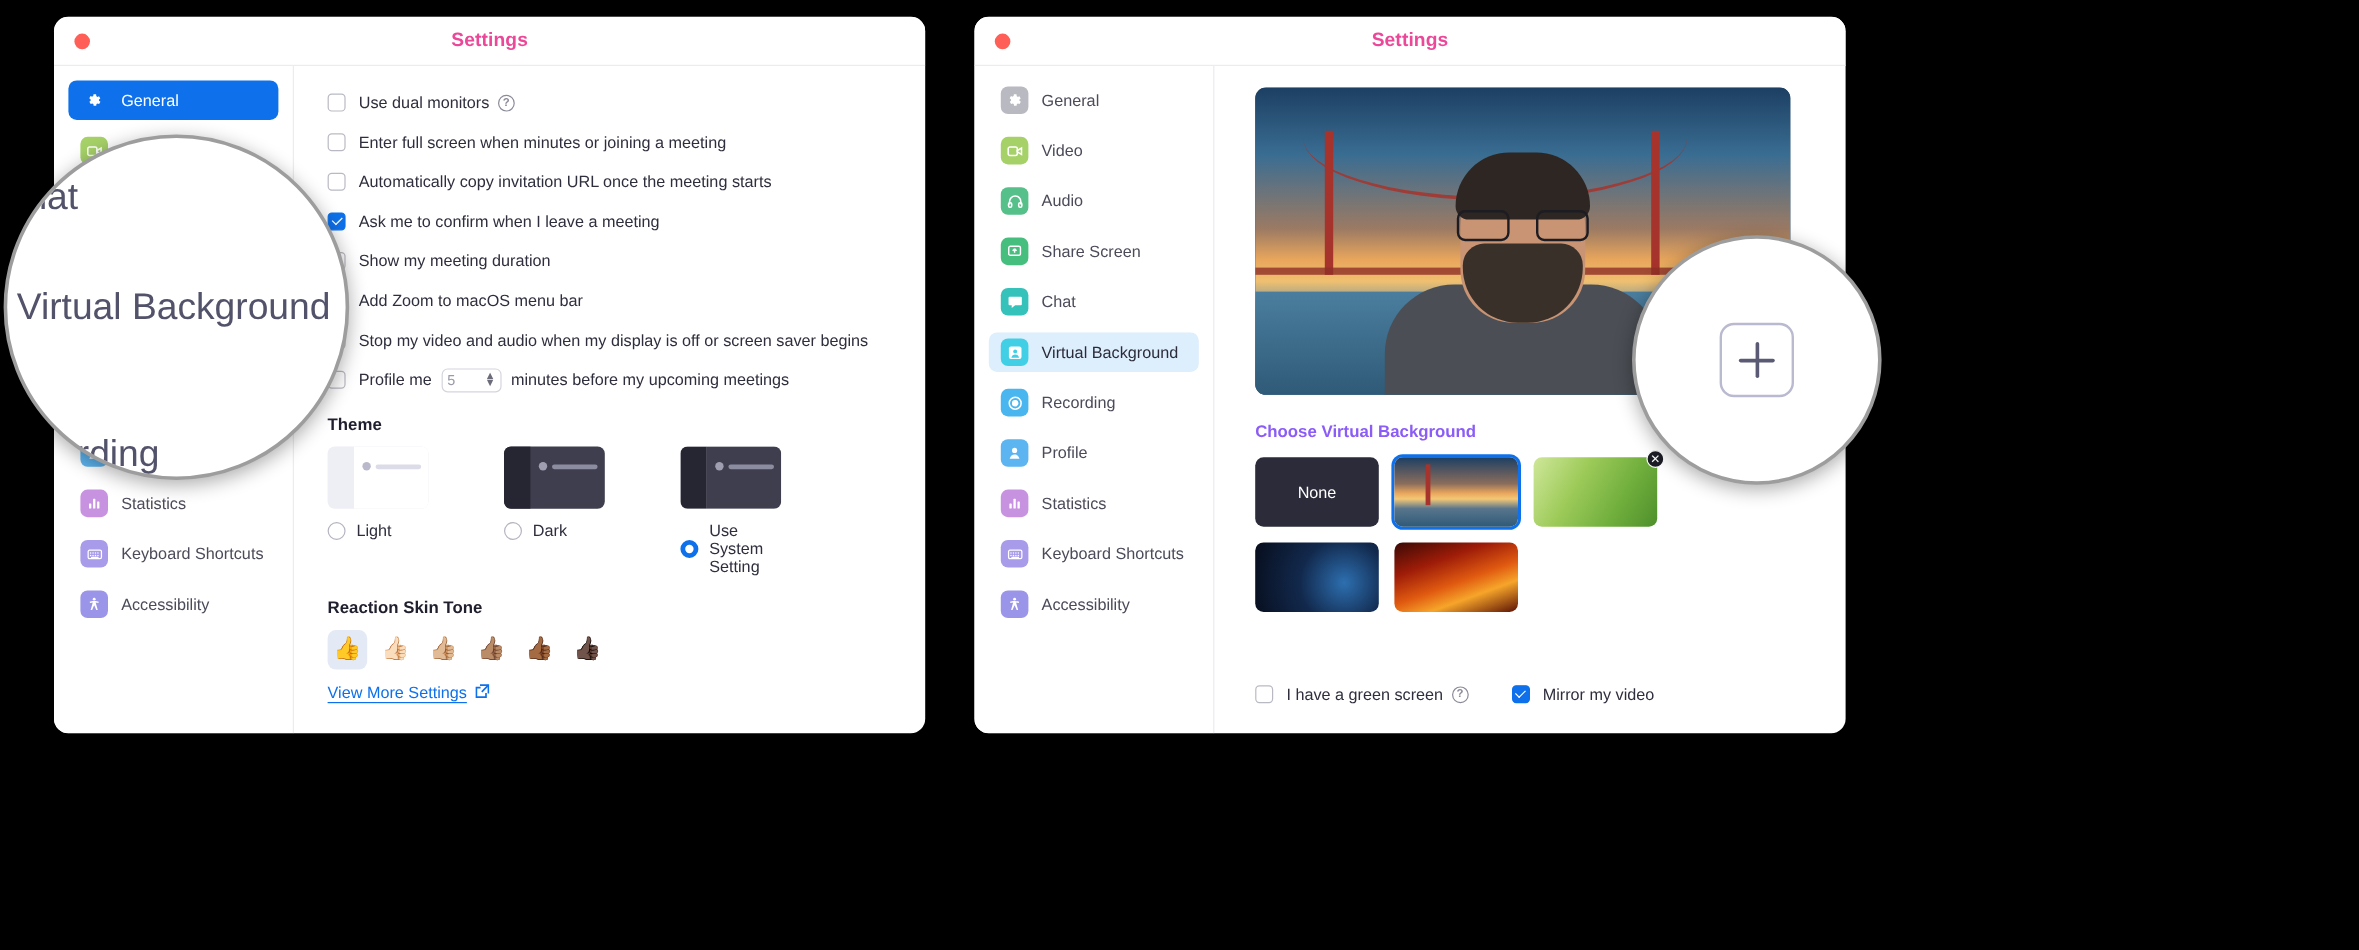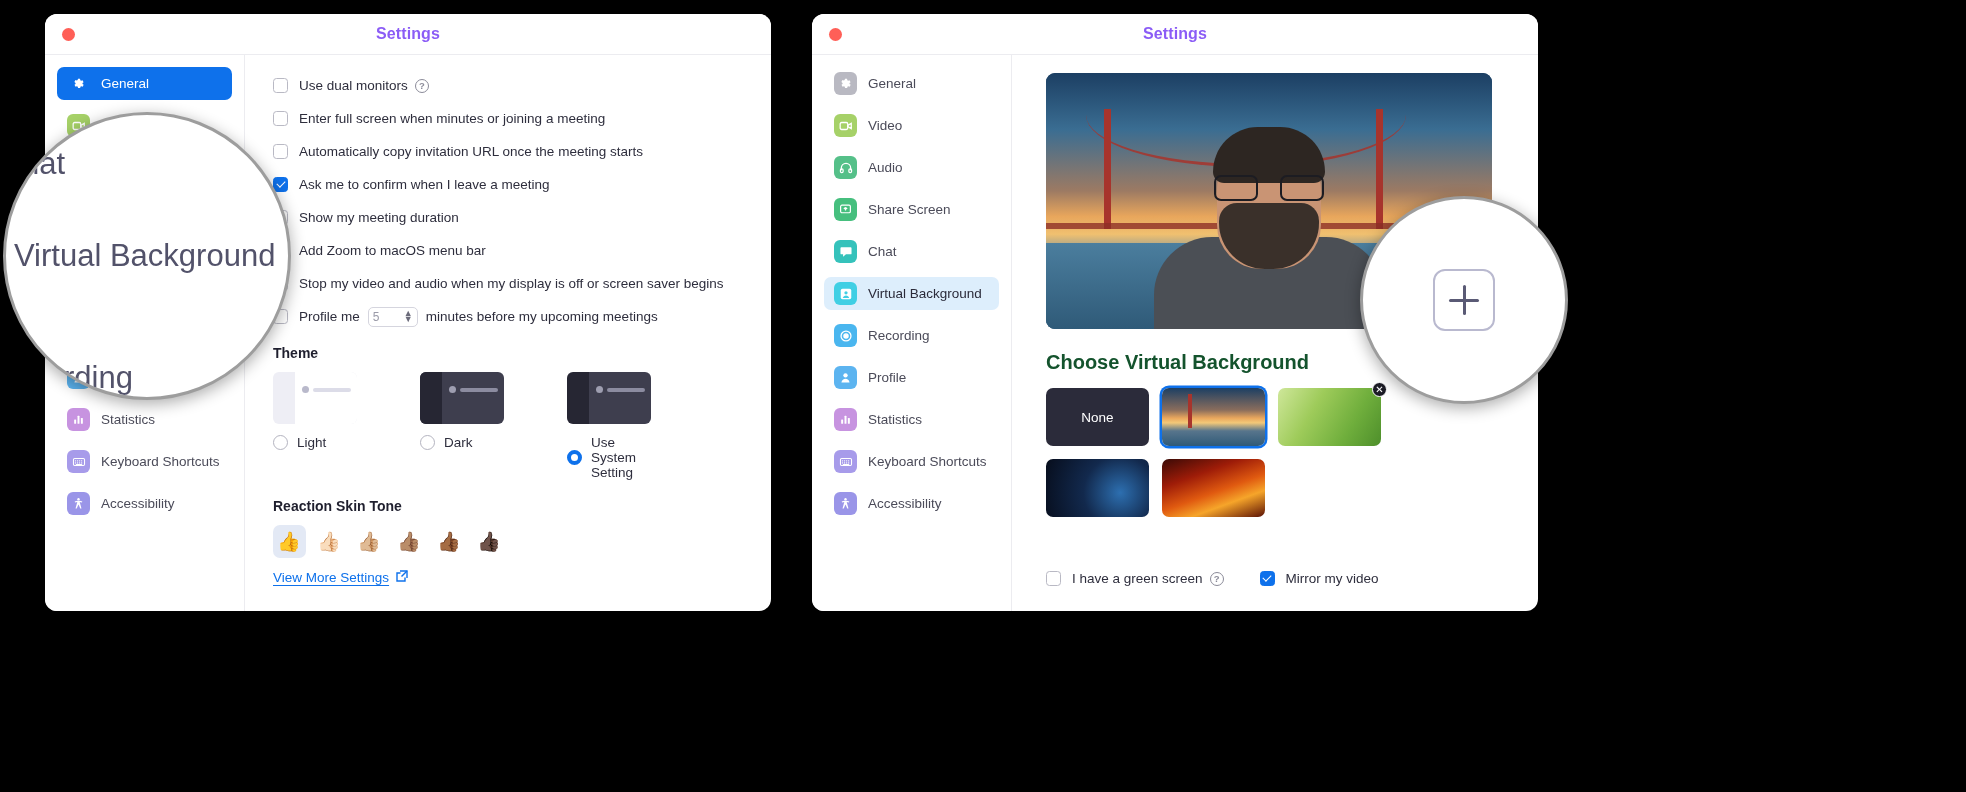--- a/index.html
+++ b/index.html
@@ -28,21 +28,21 @@
     background: #fff;
     border-bottom: 1px solid #ececf0;
     display: flex; align-items: center;
   }
   .traffic {
     width: 13px; height: 13px; border-radius: 50%;
     background: #ff5f57; margin-left: 17px;
   }
   .title {
     position: absolute; left: 0; right: 0; text-align: center;
-    font-size: 16px; font-weight: bold; color: #8b5cf6;
+    font-size: 16px; font-weight: bold; color: #ec4899;
     letter-spacing: .1px;
   }
 
   .body { display: flex; height: calc(100% - 41px); }
 
   
   .sidebar {
     width: 200px; flex: 0 0 200px;
     border-right: 1px solid #ececf0;
     padding: 12px 0 0 0;
@@ -204,21 +204,21 @@
     position:absolute; top: 56px; left: 50%; transform: translateX(-50%);
     width: 110px; height: 26px;
   }
   .pv-glass span {
     position:absolute; top:0; width: 44px; height: 26px;
     border: 2.5px solid #1c1c22; border-radius: 7px;
   }
   .pv-glass span:first-child { left: 0; }
   .pv-glass span:last-child { right: 0; }
 
-  .vb-title { font-size: 20px; font-weight: bold; color: #14532d; margin: 22px 0 14px 0; }
+  .vb-title { font-size: 14px; font-weight: bold; color: #8b5cf6; margin: 22px 0 14px 0; }
   .bg-grid { display: flex; flex-wrap: wrap; gap: 13px; width: 450px; }
   .bg-tile {
     width: 103px; height: 58px; border-radius: 7px;
     position: relative; overflow: visible;
   }
   .bg-inner {
     position:absolute; inset: 0; border-radius: 7px; overflow: hidden;
   }
   .bg-tile.sel { box-shadow: 0 0 0 2.5px #0e71eb; }
   .bg-none {

